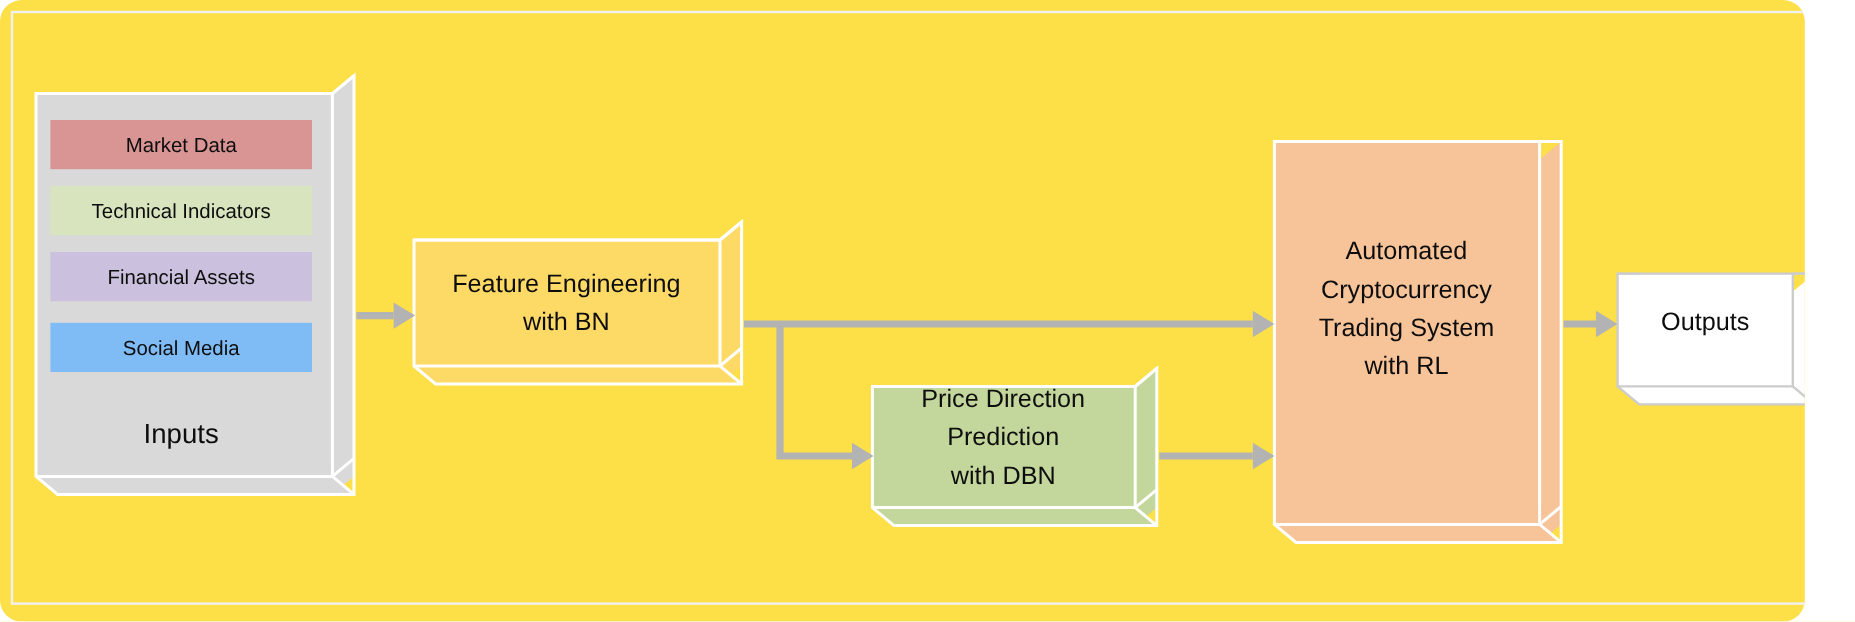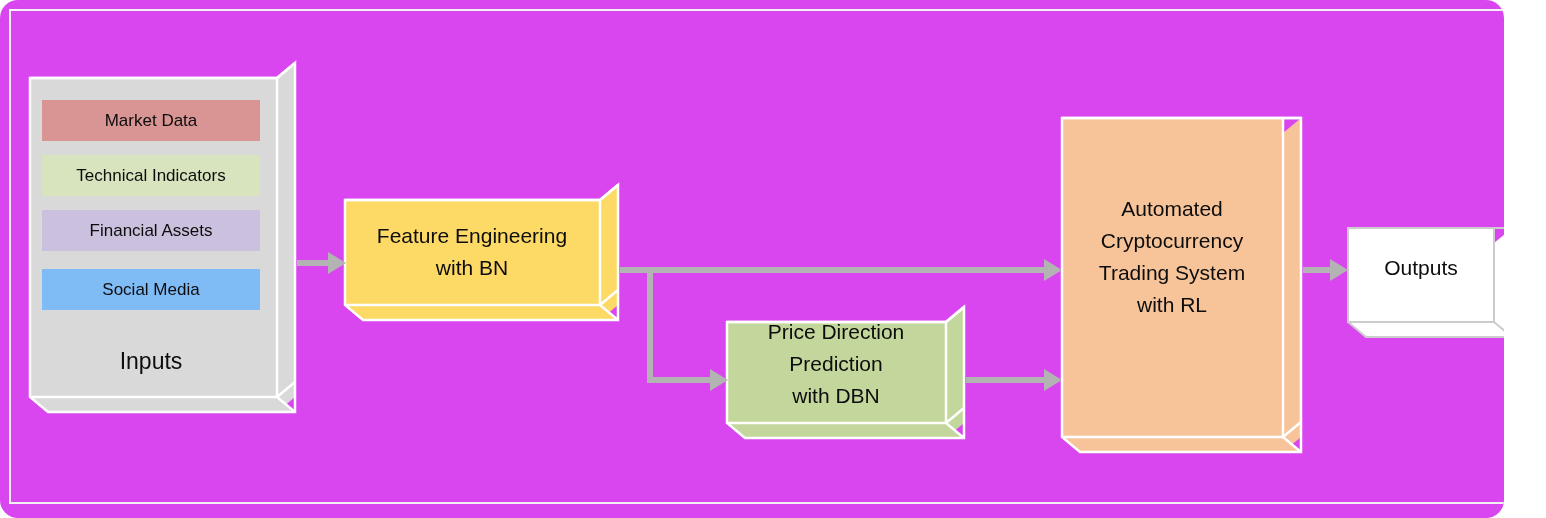--- a/index.html
+++ b/index.html
@@ -7,21 +7,21 @@
     padding: 0;
     background: #ffffff;
   }
   body {
     font-family: "Liberation Sans", sans-serif;
   }
   #canvas {
     position: relative;
     width: 1504px;
     height: 518px;
-    background: #d946ef;
+    background: #fde047;
     overflow: hidden;
     border-radius: 18px;
   }
   #frame {
     position: absolute;
     left: 9px;
     top: 9px;
     width: 1527px;
     height: 495px;
     border: 2px solid #f1f1f1;

